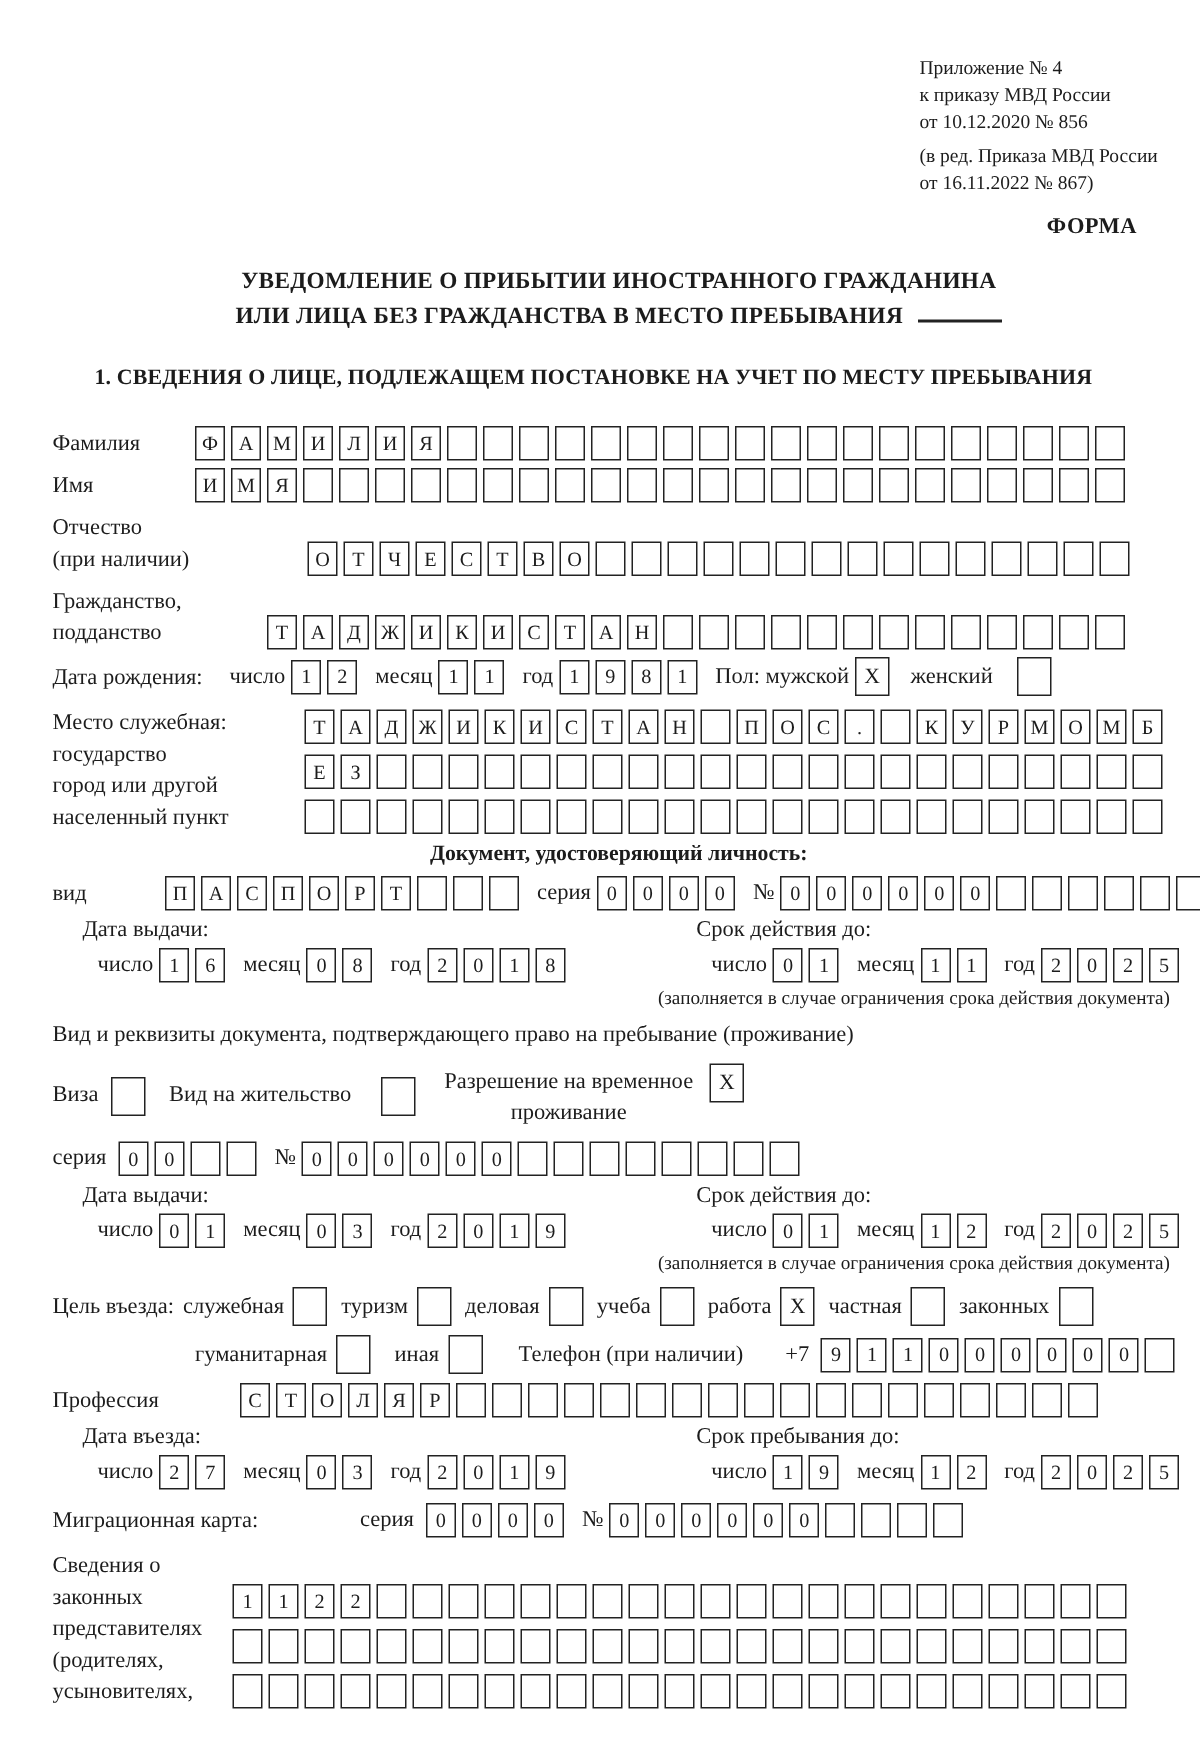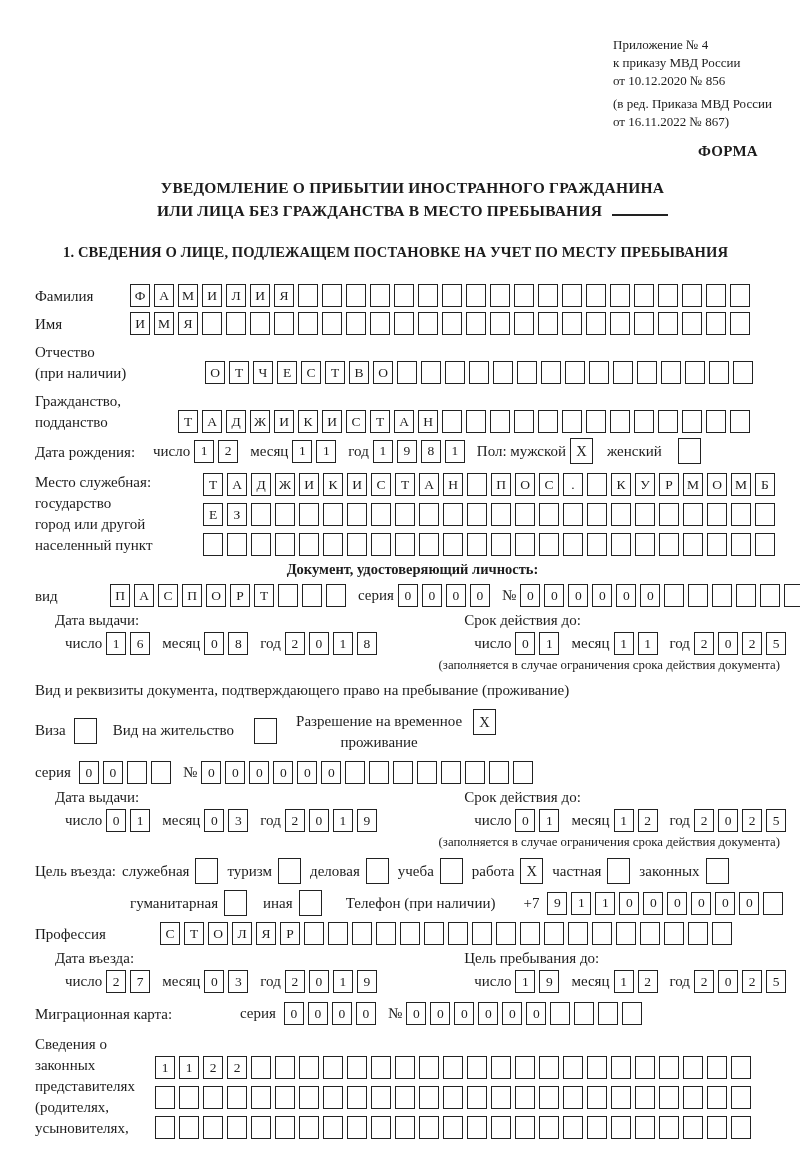--- a/index.html
+++ b/index.html
@@ -633,21 +633,21 @@
           <span class="dlabel">год</span>
           <span class="cells">
               <span class="cell">2</span>
               <span class="cell">0</span>
               <span class="cell">1</span>
               <span class="cell">9</span>
             </span>
         </div>
       </div>
       <div class="dc-right">
-        <div class="dc-head right">Цель пребывания до:</div>
+        <div class="dc-head right">Срок пребывания до:</div>
         <div class="dgroup ind2">
           <span class="dlabel first">число</span>
           <span class="cells">
               <span class="cell">1</span>
               <span class="cell">9</span>
             </span>
           <span class="dlabel">месяц</span>
           <span class="cells">
               <span class="cell">1</span>
               <span class="cell">2</span>

